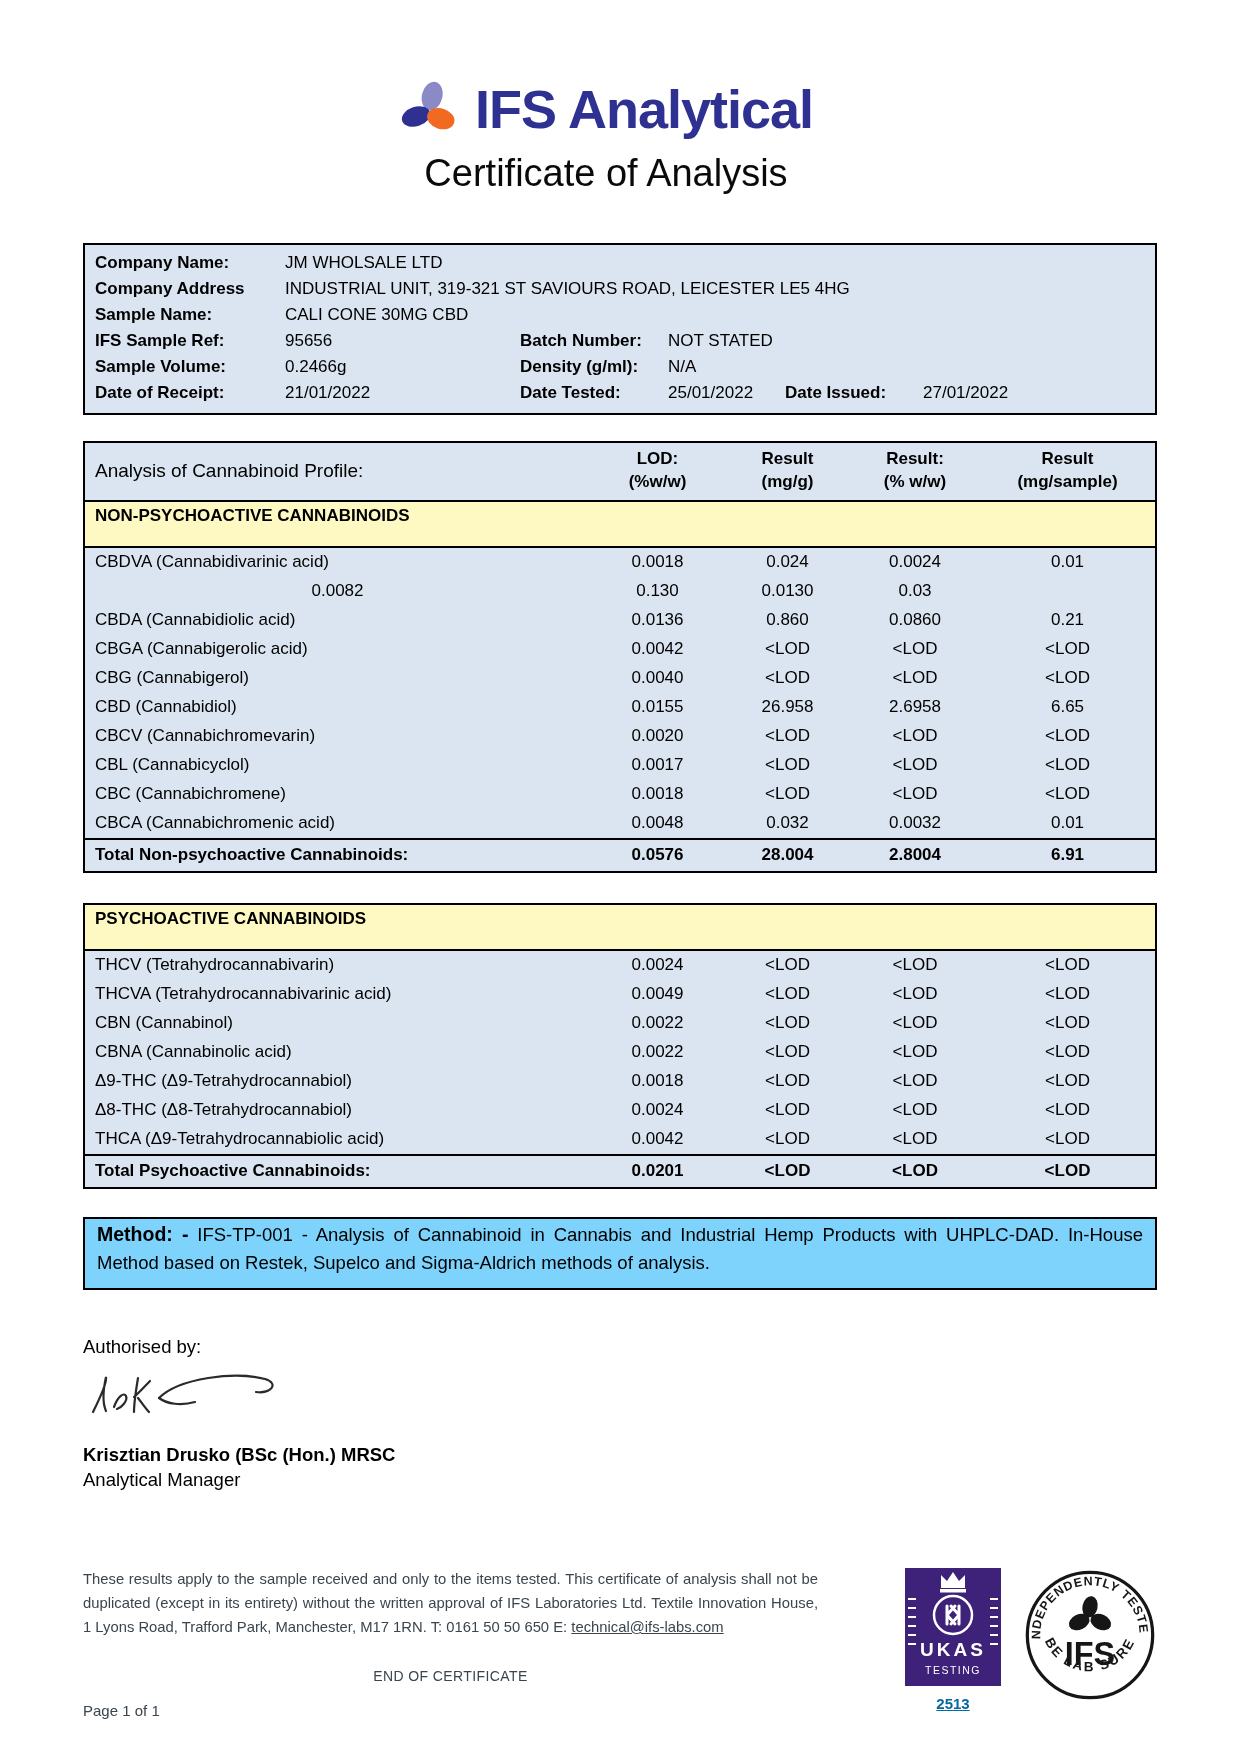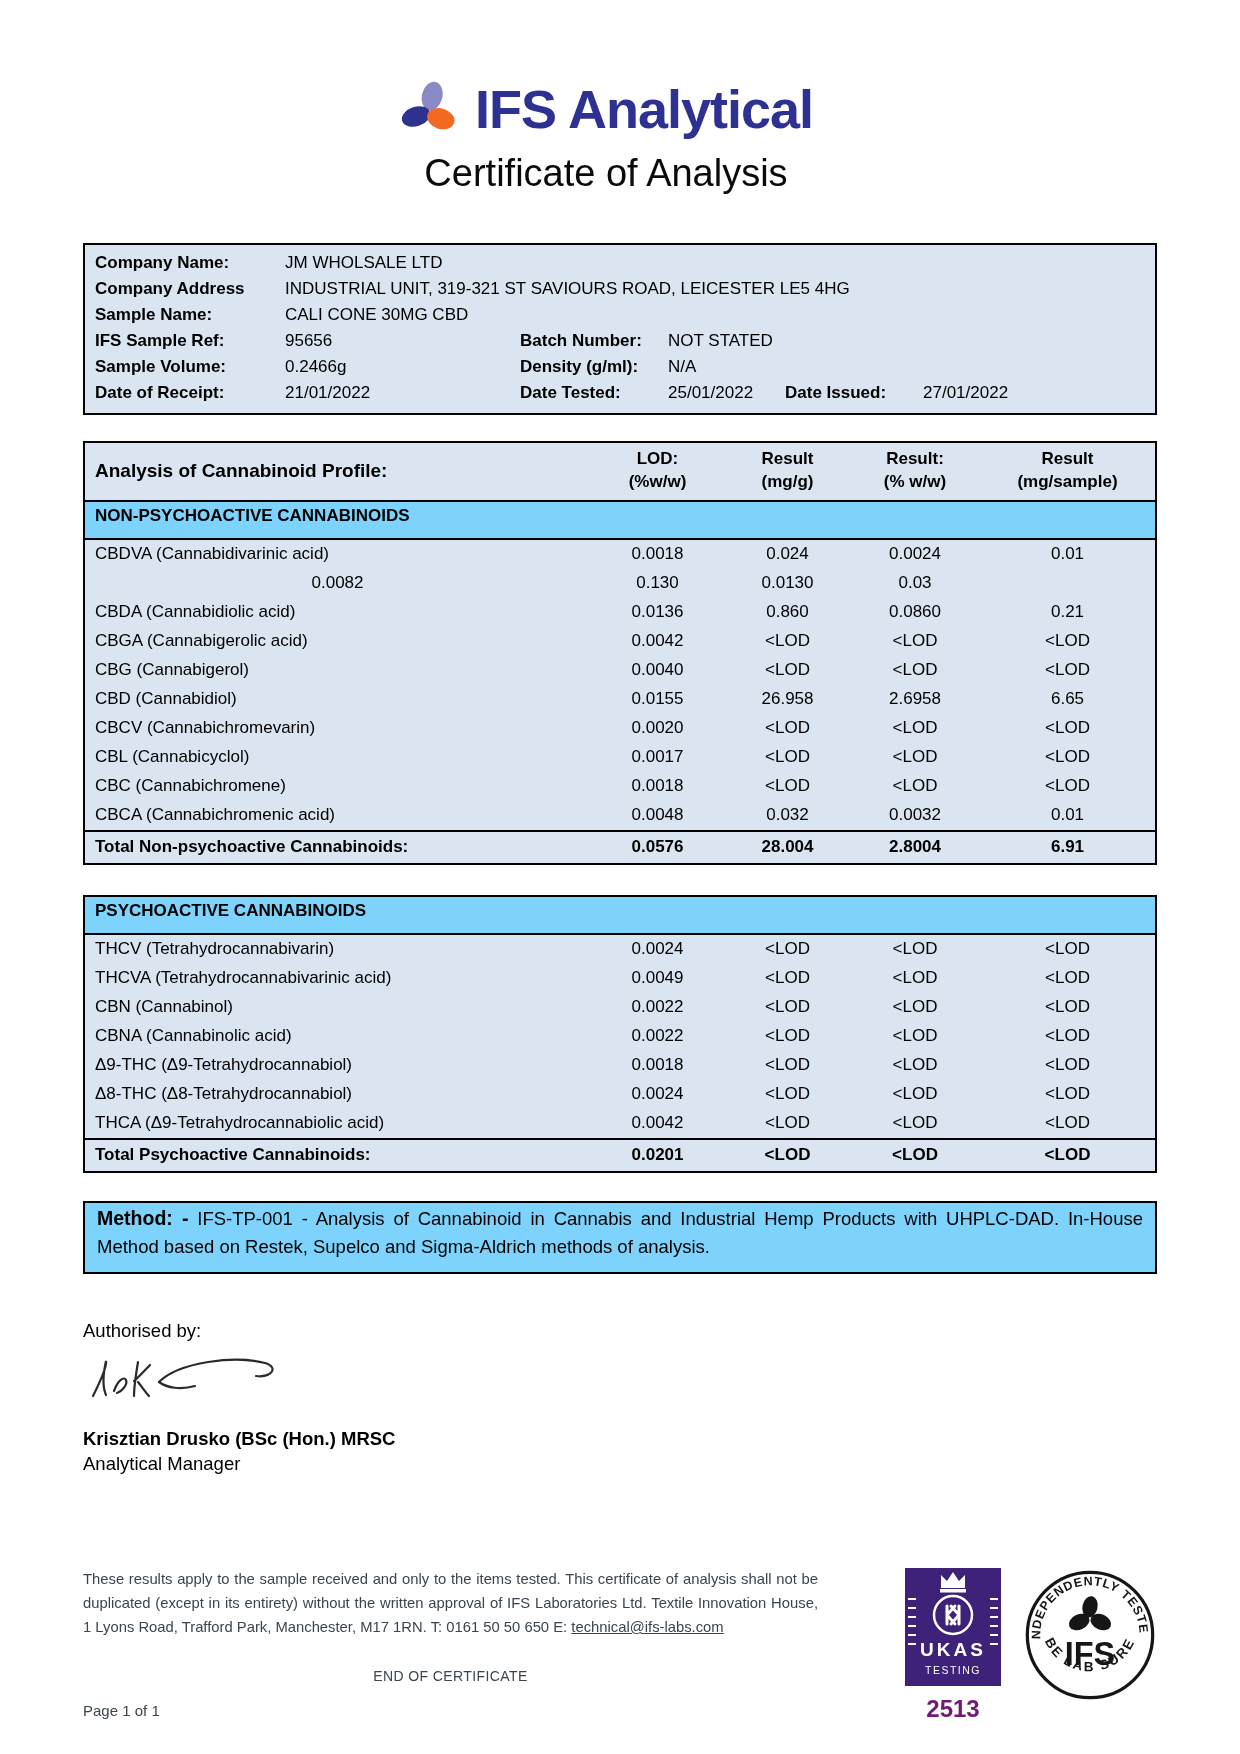--- a/index.html
+++ b/index.html
@@ -19,23 +19,23 @@
   .g2{grid-template-columns:200px 1fr;}
   .g4{grid-template-columns:200px 225px 158px 1fr;}
   .g6{grid-template-columns:200px 225px 158px 107px 148px 1fr;}
   .lbl{font-weight:700;padding-left:10px;}
   .val{padding-right:4px;}
 
   
   .atable{margin-top:26px;border:2.5px solid #000;background:#dbe5f1;}
   .grid5{display:grid;grid-template-columns:505px 135px 125px 130px 1fr;}
   .thead{border-bottom:2.5px solid #000;padding:5px 0 6px;align-items:center;}
-  .ttitle{font-weight:700;font-size:19px;padding-left:10px;}
+  .ttitle{font-weight:400;font-size:19px;padding-left:10px;}
   .th{text-align:center;font-weight:700;font-size:17px;line-height:1.35;}
-  .section{background:#7dd3fc;font-weight:700;font-size:17px;padding:4px 0 12px 10px;border-bottom:2.5px solid #000;}
+  .section{background:#fef9c3;font-weight:700;font-size:17px;padding:4px 0 20px 10px;border-bottom:2.5px solid #000;}
   .trow{min-height:29px;align-items:center;font-size:17px;}
   .trow .name{padding-left:10px;}
   .num{text-align:center;white-space:nowrap;}
   .total-row{font-weight:700;border-top:2px solid #000;min-height:31px;}
 
   
   .method-box{margin-top:28px;border:2.5px solid #000;background:#7dd3fc;
               padding:1px 12px 11px;font-size:18.5px;line-height:1.5;text-align:justify;}
   .method-label{font-weight:700;font-size:19.5px;}
 
@@ -55,21 +55,21 @@
   .f-logos{margin-left:auto;display:flex;gap:22px;align-items:flex-start;}
   .ukas-wrap{text-align:center;}
   .ukas{position:relative;width:96px;height:118px;background:#3e2178;display:flex;
         flex-direction:column;align-items:center;box-sizing:border-box;}
   .ukas::before,.ukas::after{content:"";position:absolute;top:30px;height:52px;width:8px;
         background:repeating-linear-gradient(#fff 0 2px,transparent 2px 9px);}
   .ukas::before{left:3px;}
   .ukas::after{right:3px;}
   .ukas-word{color:#fff;font-size:19px;font-weight:700;letter-spacing:3px;margin-top:1px;}
   .ukas-sub{color:#fff;font-size:10.5px;letter-spacing:1.5px;margin-top:3px;}
-  .ukas-num{font-weight:700;font-size:24px;color:#701a75;margin-top:9px;}
+  .ukas-num{font-weight:700;font-size:15px;color:#0369a1;margin-top:9px;text-decoration:underline;}
 </style>
 </head>
 <body>
 
 <div class="page">
 
   <div class="logo-row">
     <svg class="logo-mark" viewBox="0 0 56 52">
       <ellipse cx="30" cy="14" rx="9.5" ry="13.5" transform="rotate(14 30 14)" fill="#8c8ac6"></ellipse>
       <ellipse cx="15" cy="33" rx="13.5" ry="9" transform="rotate(-18 15 33)" fill="#2e3192"></ellipse>

